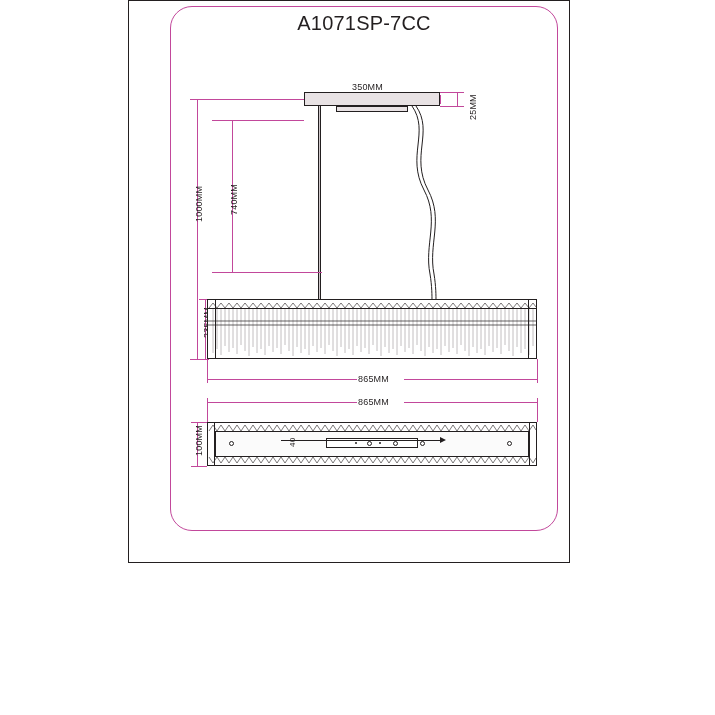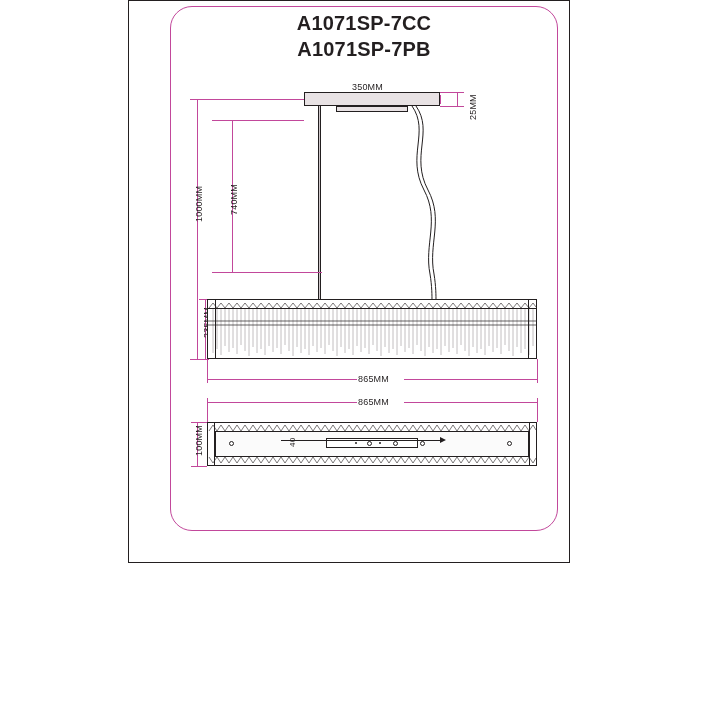--- a/index.html
+++ b/index.html
@@ -44,21 +44,21 @@
     position: absolute;
     left: 170px;
     top: 10px;
     width: 388px;
     text-align: center;
     color: #231f20;
   }
   .title-line {
     font-size: 20px;
     line-height: 26px;
-    font-weight: bold;
+    font-weight: normal;
     letter-spacing: 0.2px;
   }
   
   .ln {
     position: absolute;
     background: #c2489b;
   }
   .ln-h { height: 1px; }
   .ln-v { width: 1px; }
   .dk {
@@ -180,21 +180,20 @@
 </head>
 <body>
 
 <div id="sheet">
 
   <div class="outer-frame"></div>
   <div class="inner-frame"></div>
 
   <div class="title-block">
     <div class="title-line">A1071SP-7CC</div>
-    <div class="title-line">A1071SP-7PB</div>
   </div>
 
   <div class="ln ln-h" style="left:304px; top:99px; width:44px;"></div>
   <div class="ln ln-h" style="left:396px; top:99px; width:44px;"></div>
   <div class="ln ln-v" style="left:304px; top:95px; height:9px;"></div>
   <div class="ln ln-v" style="left:440px; top:95px; height:9px;"></div>
   <div class="dim-label" style="left:352px; top:82px;">350MM</div>
 
   <div class="ln ln-h" style="left:440px; top:92px; width:24px;"></div>
   <div class="ln ln-h" style="left:440px; top:106px; width:24px;"></div>

